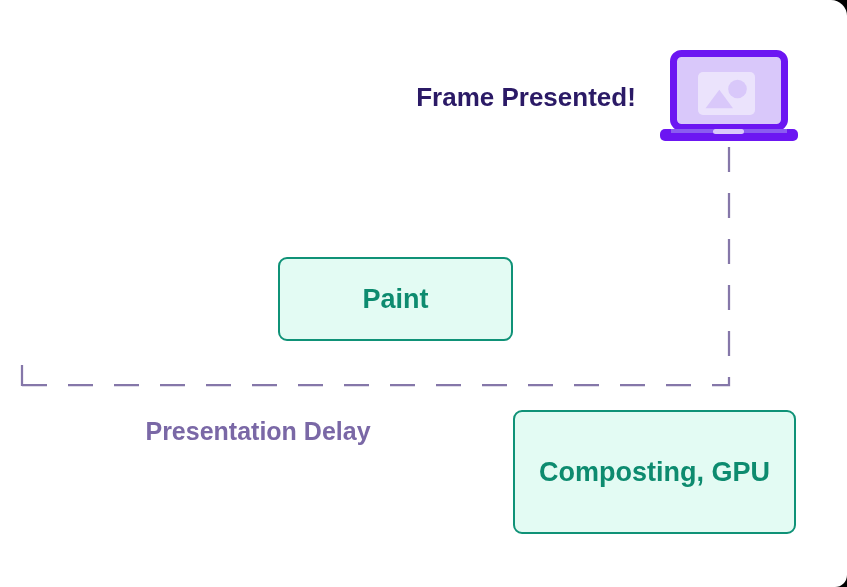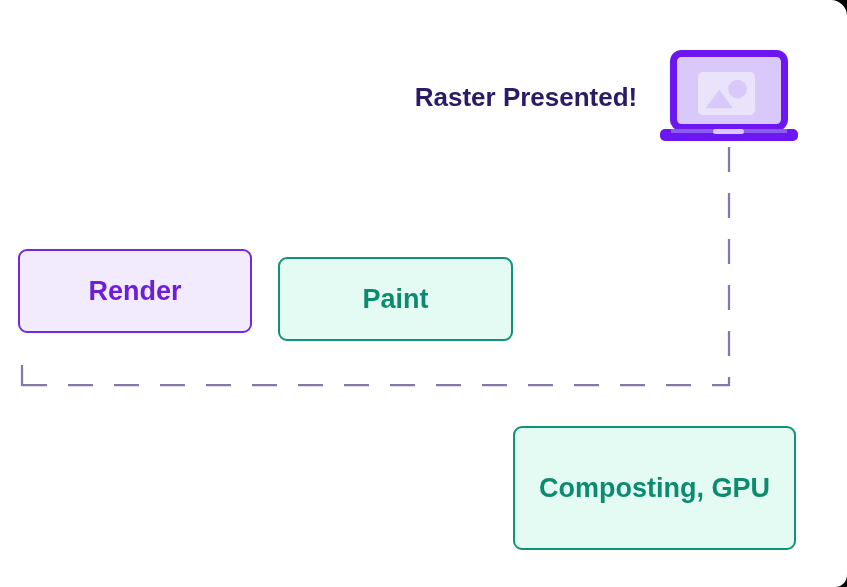--- a/index.html
+++ b/index.html
@@ -45,21 +45,20 @@
     margin-top: 8px;
   }
   .box-compositing {
     left: 513px; top: 410px; width: 283px; height: 124px;
     background: #e3fbf3;
     border: 2px solid #0f9277;
     color: #0d8b6f;
     flex-direction: row;
     line-height: 35px;
     text-align: center;
-    margin-top: 16px;
   }
   .frame-presented-label {
     position: absolute;
     left: 395px; top: 82px; width: 262px;
     text-align: center;
     font-size: 26px;
     font-weight: 700;
     color: #2b1a66;
   }
   .presentation-delay-label {
@@ -91,28 +90,26 @@
         <circle cx="737.5" cy="89" r="9.3" fill="#d9c8fa"></circle>
       </g>
       <g>
         <rect x="660" y="129" width="138" height="12" rx="5" fill="#6c16f2"></rect>
         <rect x="671" y="129" width="116" height="4" fill="#8a5cf0"></rect>
         <rect x="713" y="129" width="31" height="5" rx="2.5" fill="#d9c8fa"></rect>
       </g>
     </g>
   </svg>
 
-  <div class="frame-presented-label">Raster Presented!</div>
+  <div class="frame-presented-label">Frame Presented!</div>
 
-  <div class="flow-box box-render">
-    <span>Render</span>
-  </div>
 
   <div class="flow-box box-paint">
     <span>Paint</span>
   </div>
 
+  <div class="presentation-delay-label">Presentation Delay</div>
 
   <div class="flow-box box-compositing">
     <span>Composting, GPU</span>
   </div>
 
 </div>
 
 </body></html>

